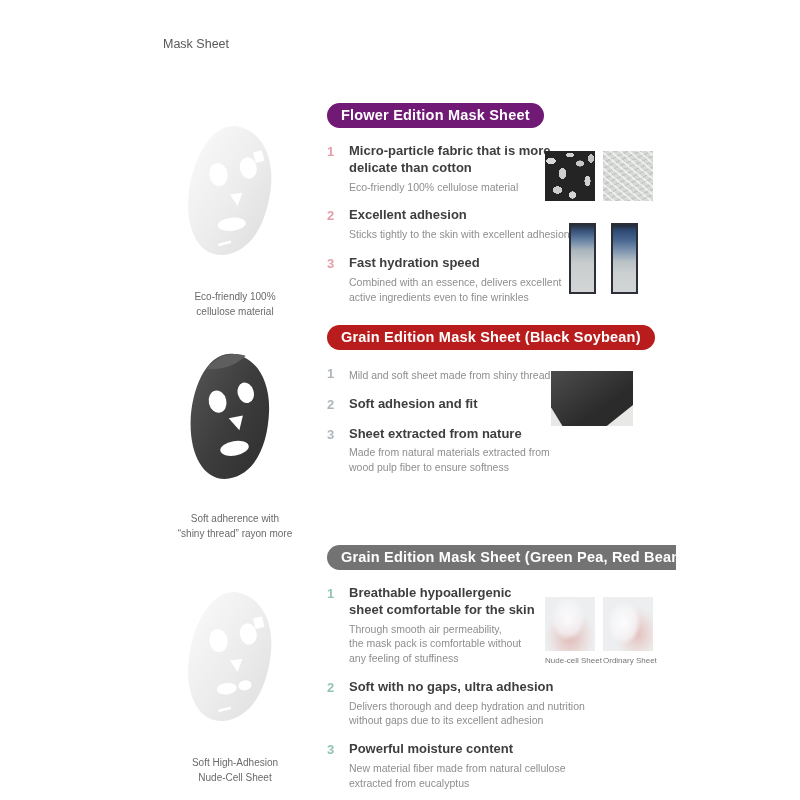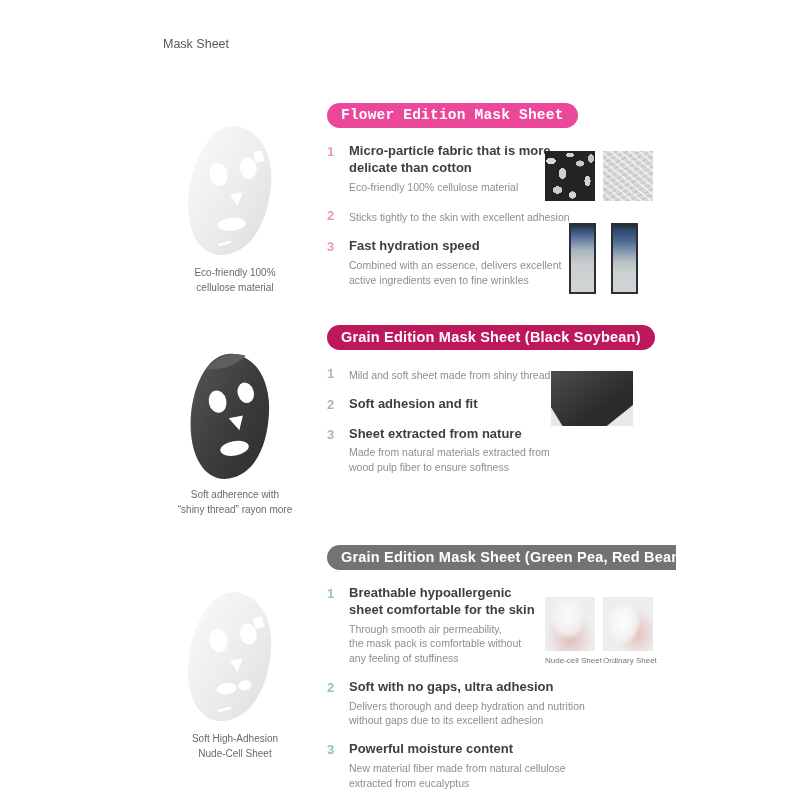--- a/index.html
+++ b/index.html
@@ -10,21 +10,21 @@
   .page-title {
     position:absolute; left:163px; top:37px;
     font-size:12.5px; color:#585858;
   }
   .sec { position:absolute; left:160px; width:505px; display:flex; align-items:flex-start; }
   #sec1 { top:103px; } #sec2 { top:325px; } #sec3 { top:545px; }
 
   .fig { width:150px; flex:none; text-align:center; }
   #sec1 .fig { padding-top:16px; } #sec2 .fig { padding-top:22px; } #sec3 .fig { padding-top:40px;text-align:center; }
   .maskwrap { display:flex; justify-content:center; }
-  .figcap { margin-top:1px; font-size:10px; color:#6a6a6a; line-height:1.45; white-space:pre-line; }
+  .figcap { margin-top:25px; font-size:10px; color:#6a6a6a; line-height:1.45; white-space:pre-line; }
 
   .content { flex:none; width:338px; margin-left:17px; }
   .badge {
     display:inline-block; padding:4px 14px 5px; border-radius:14px;
     color:#fff; font-weight:bold; font-size:14.5px; letter-spacing:.2px; white-space:nowrap;
   }
   .cols { display:flex; margin-top:15px; }
   .items { flex:none; width:206px; display:flex; flex-direction:column; gap:13px; }
   .item { display:flex; align-items:flex-start; }
   .num { flex:none; width:13px; margin-right:9px; font-size:13px; font-weight:bold; padding-top:1px; }
@@ -102,34 +102,35 @@
           <rect x="93" y="36" width="11" height="13" fill="#fff" transform="rotate(-14 98 42)"></rect>
           <polygon points="64,88 79,86 73,102" fill="#fff"></polygon>
           <ellipse cx="66" cy="124" rx="17" ry="8" fill="#fff" transform="rotate(-5 66 124)"></ellipse>
           <path d="M50,149 l15,-4" stroke="#fff" stroke-width="3" fill="none"></path>
         </svg>
       </div>
       <div class="figcap">Eco-friendly 100%
 cellulose material</div>
     </div>
     <div class="content">
-      <div class="badge" style="background: #ec4899; color: rgb(255, 255, 255); font-family: Liberation Mono, monospace;">Flower Edition Mask Sheet</div>
+      <div class="badge" style="background: #701a75; color: rgb(255, 255, 255);">Flower Edition Mask Sheet</div>
       <div class="cols">
         <div class="items">
           <div class="item">
             <span class="num" style="color: rgb(231, 156, 167);">1</span>
             <div>
               <div class="ititle">Micro-particle fabric that is more
 delicate than cotton</div>
               <div class="idesc">Eco-friendly 100% cellulose material</div>
             </div>
           </div>
           <div class="item">
             <span class="num" style="color: rgb(231, 156, 167);">2</span>
             <div>
+              <div class="ititle">Excellent adhesion</div>
               <div class="idesc">Sticks tightly to the skin with excellent adhesion</div>
             </div>
           </div>
           <div class="item">
             <span class="num" style="color: rgb(231, 156, 167);">3</span>
             <div>
               <div class="ititle">Fast hydration speed</div>
               <div class="idesc">Combined with an essence, delivers excellent
 active ingredients even to fine wrinkles</div>
             </div>
@@ -165,21 +166,21 @@
           <ellipse cx="50" cy="64" rx="11" ry="14" fill="#fff" transform="rotate(-8 50 64)"></ellipse>
           <ellipse cx="86" cy="56" rx="10" ry="13" fill="#fff" transform="rotate(-12 86 56)"></ellipse>
           <polygon points="62,86 80,84 74,102" fill="#fff"></polygon>
           <ellipse cx="66" cy="124" rx="18" ry="9" fill="#fff" transform="rotate(-5 66 124)"></ellipse>
         </svg>
       </div>
       <div class="figcap">Soft adherence with
 “shiny thread” rayon more</div>
     </div>
     <div class="content">
-      <div class="badge" style="background: #be185d; color: rgb(255, 255, 255);">Grain Edition Mask Sheet (Black Soybean)</div>
+      <div class="badge" style="background: #b91c1c; color: rgb(255, 255, 255);">Grain Edition Mask Sheet (Black Soybean)</div>
       <div class="cols">
         <div class="items">
           <div class="item">
             <span class="num" style="color: rgb(174, 181, 186);">1</span>
             <div>
               <div class="idesc">Mild and soft sheet made from shiny thread</div>
             </div>
           </div>
           <div class="item">
             <span class="num" style="color: rgb(174, 181, 186);">2</span>

